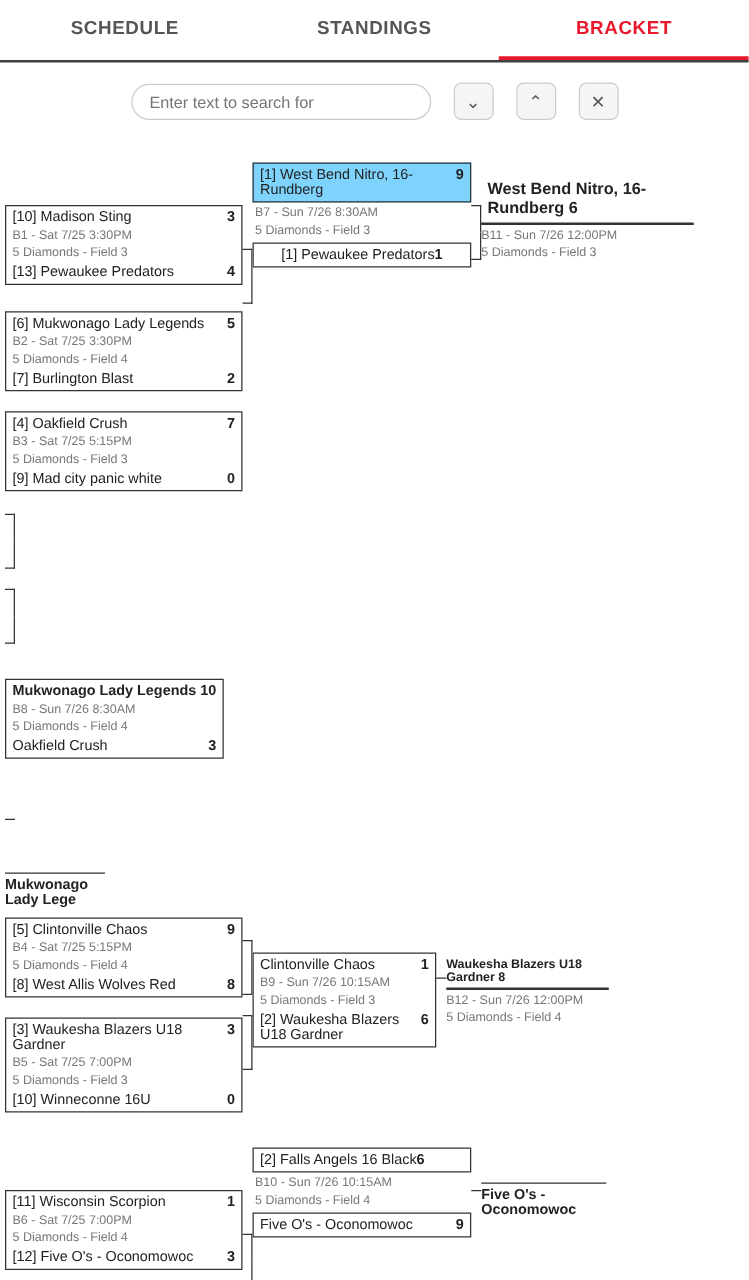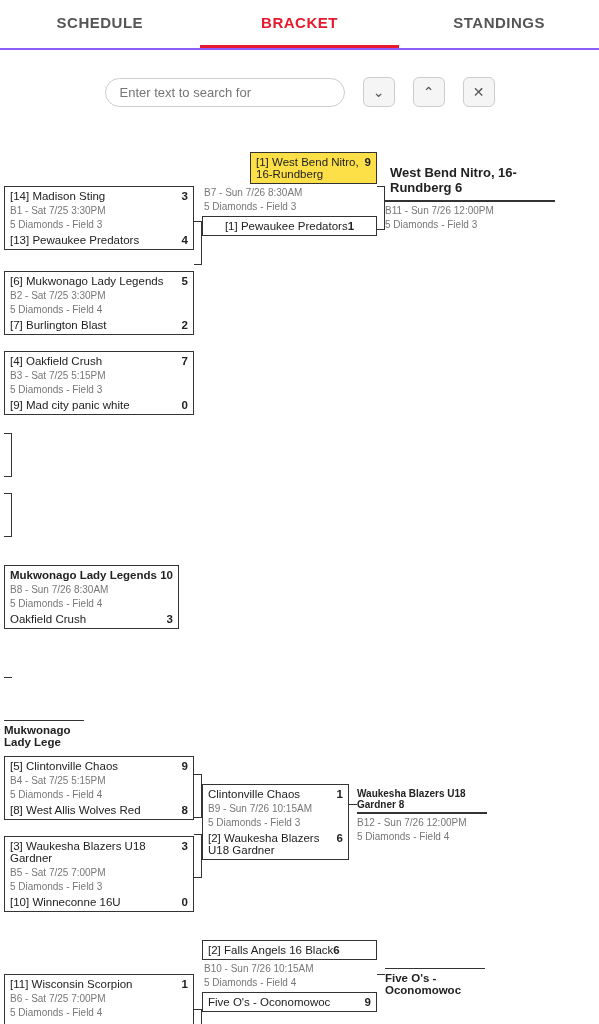--- a/index.html
+++ b/index.html
@@ -9,21 +9,21 @@
       width: 599px;
       min-height: 1024px;
       overflow-x: hidden;
       font-size: 12px;
       color: #222;
     }
 
     
     .tabs {
       display: flex;
-      border-bottom: 2px solid #8b5cf6;
+      border-bottom: 2px solid #404040;
       background: #fff;
     }
     .tab {
       flex: 1;
       text-align: center;
       padding: 14px 0;
       font-size: 15px;
       font-weight: bold;
       cursor: pointer;
       color: #555;
@@ -31,21 +31,21 @@
     }
     .tab.active {
       color: #e8192c;
       border-bottom: 3px solid #e8192c;
     }
 
     
     .search-bar {
       display: flex;
       align-items: center;
-      padding: 27px 20px;
+      padding: 16px 20px;
       gap: 18px;
       justify-content: center;
     }
     .search-input {
       border: 1px solid #ccc;
       border-radius: 20px;
       padding: 6px 14px;
       font-size: 13px;
       color: #aaa;
       width: 240px;
@@ -87,61 +87,61 @@
 
     .full-bracket {
       padding: 0 4px;
     }
   </style>
 </head>
 <body>
 
 <div class="tabs">
   <div class="tab">SCHEDULE</div>
+  <div class="tab">STANDINGS</div>
   <div class="tab active">BRACKET</div>
-  <div class="tab">STANDINGS</div>
 </div>
 
 <div class="search-bar">
   <input class="search-input" type="text" placeholder="Enter text to search for" style="">
   <div class="search-btn">⌄</div>
   <div class="search-btn">⌃</div>
   <div class="search-btn">✕</div>
 </div>
 
 <div class="full-bracket">
 
   <div style="display:flex; flex-direction:row; align-items:flex-start; margin-bottom:6px;">
 
     <div style="width:190px; flex-shrink:0; margin-top:52px;">
 
       <div class="match">
         <div class="row">
-          <span class="tname">[14] Madison Sting</span>
+          <span class="tname">[10] Madison Sting</span>
           <span class="sc">3</span>
         </div>
         <div class="info">
           <span>B1</span> - <span>Sat 7/25 3:30PM</span><br>
           <span>5 Diamonds - Field 3</span>
         </div>
         <div class="row">
           <span class="tname">[13] Pewaukee Predators</span>
           <span class="sc">4</span>
         </div>
       </div>
     </div>
 
     <div style="width:8px; margin-top:87px; align-self:stretch;">
       <div style="width:8px; height:22px; border-top:1.5px solid #333; border-right:1.5px solid #333;"></div>
       <div style="width:8px; height:22px; border-bottom:1.5px solid #333; border-right:1.5px solid #333;"></div>
     </div>
 
     <div style="width:175px; flex-shrink:0; margin-top:18px;">
 
-      <div style="font-size:11.5px; margin-bottom:2px; padding: 3px 5px; border:1.5px solid #333; background:#fde047;margin-left:48px;">
+      <div style="font-size:11.5px; margin-bottom:2px; padding: 3px 5px; border:1.5px solid #333; background:#7dd3fc;">
         <div style="display:flex; justify-content:space-between;">
           <span>[1] West Bend Nitro, 16-Rundberg</span>
           <span style="font-weight:bold;">9</span>
         </div>
       </div>
       <div class="info" style="padding:0 2px;">
         <span>B7</span> - <span>Sun 7/26 8:30AM</span><br>
         <span>5 Diamonds - Field 3</span>
       </div>
       <div style="font-size:11.5px; padding: 3px 5px; border:1.5px solid #333; background:#fff;">

